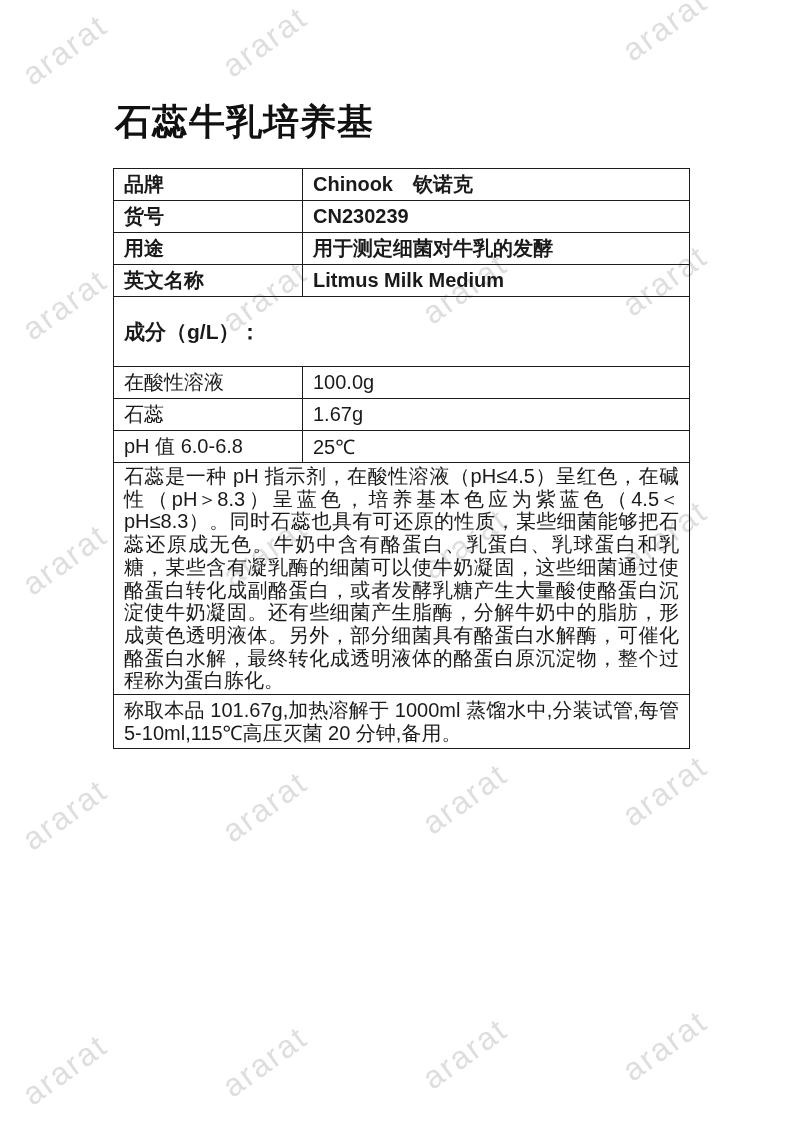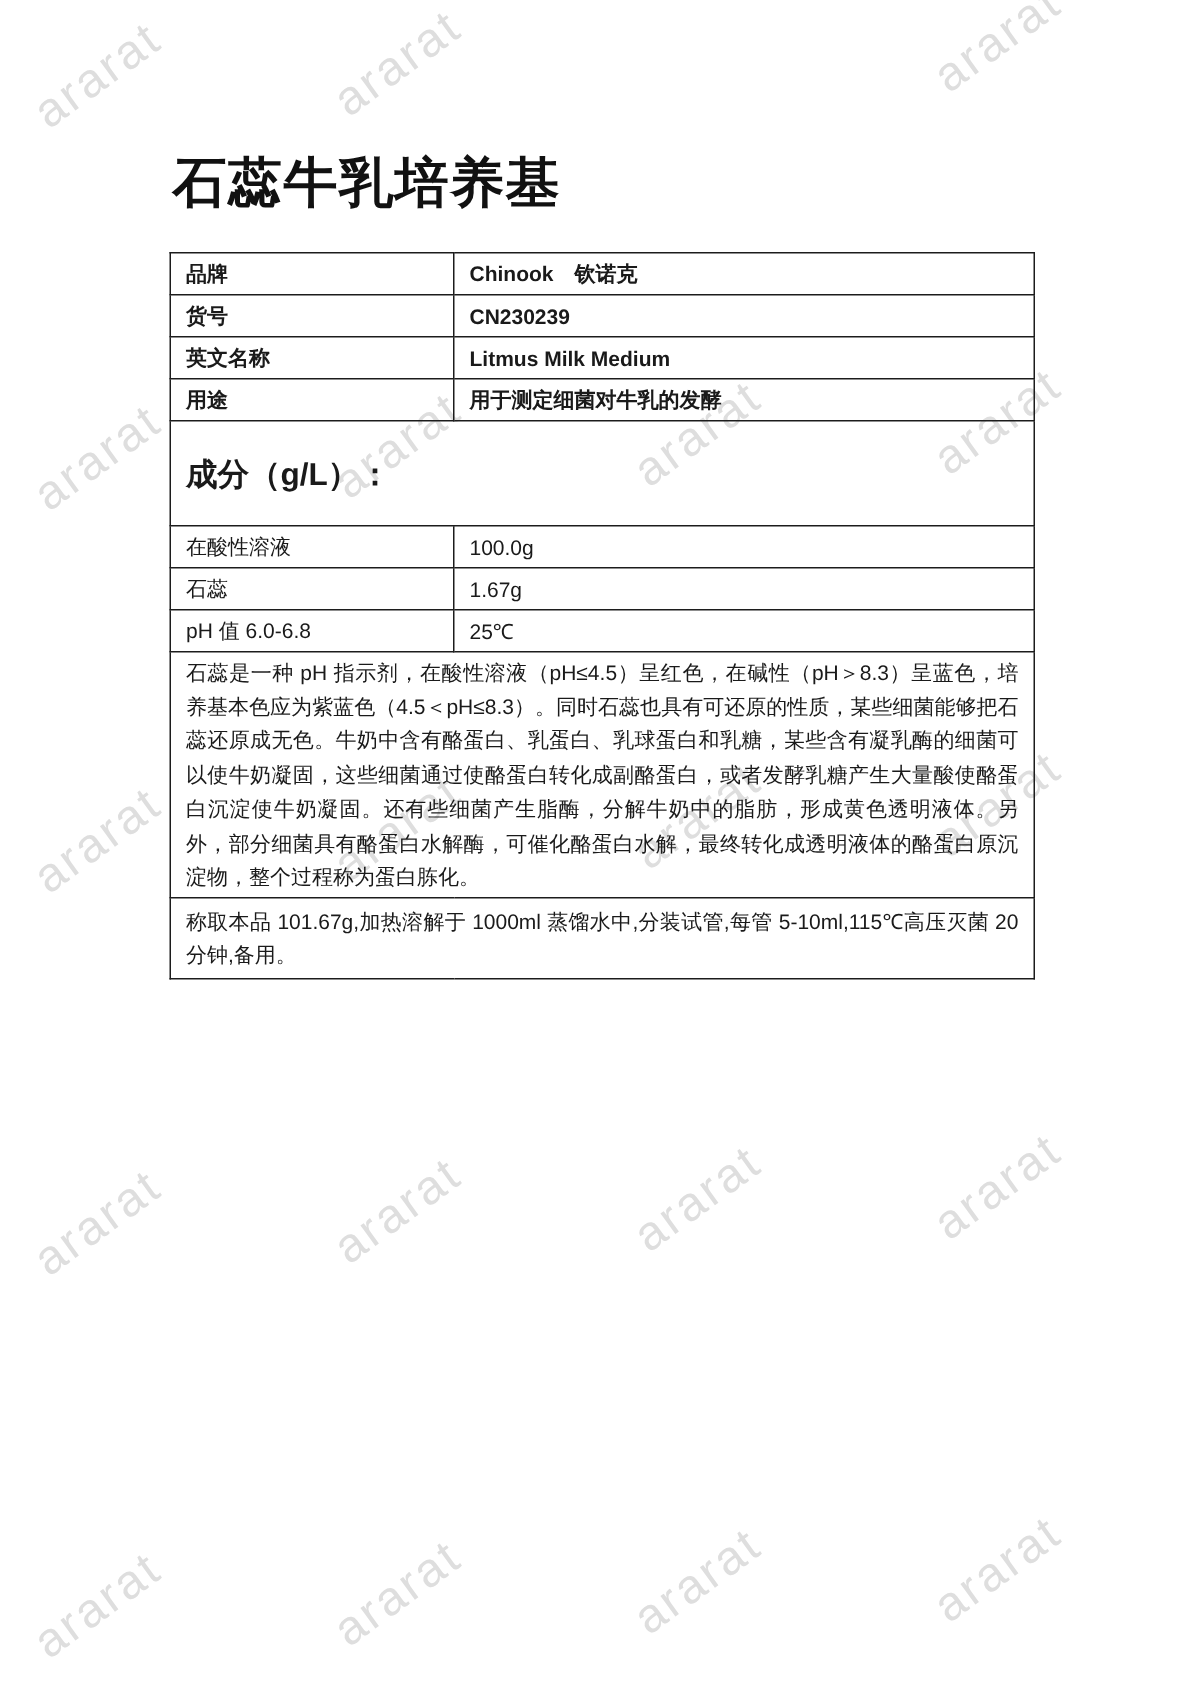--- a/index.html
+++ b/index.html
@@ -15,21 +15,21 @@
     user-select:none; pointer-events:none;
   }
   .title {
     position:absolute; left:115px; top:98px; margin:0; z-index:1;
     font-size:36px; font-weight:bold; color:#111; letter-spacing:1px;
   }
   .doc { position:absolute; left:113px; top:168px; width:577px; z-index:1; }
   table.tbl { width:100%; border-collapse:collapse; table-layout:fixed; background:transparent; }
   table.tbl td {
     border:1px solid #1c1c1c; padding:2px 10px; vertical-align:middle;
-    font-size:14px; overflow:hidden;
+    font-size:20px; overflow:hidden;
   }
   col.c1 { width:189px; }
   tr.info-row td { height:23px; font-weight:bold; }
   tr.section-row td { height:29px; font-size:21px; font-weight:bold; padding:20px 10px; }
   tr.ing-row td { height:23px; font-weight:normal; }
   td.para {
     font-size:16px; line-height:22.7px; text-align:justify;
     padding:3px 10px 8px 10px; font-weight:normal;
   }
   td.para-usage { height:49px; vertical-align:top; }
@@ -73,26 +73,26 @@
       <tbody>
           <tr class="info-row">
         <td>品牌</td>
         <td>Chinook　钦诺克</td>
       </tr>
       <tr class="info-row">
         <td>货号</td>
         <td>CN230239</td>
       </tr>
       <tr class="info-row">
+        <td>用途</td>
+        <td>用于测定细菌对牛乳的发酵</td>
+      </tr>
+      <tr class="info-row">
         <td>英文名称</td>
         <td>Litmus Milk Medium</td>
-      </tr>
-      <tr class="info-row">
-        <td>用途</td>
-        <td>用于测定细菌对牛乳的发酵</td>
       </tr>
 
       <tr class="section-row">
         <td colspan="2">成分（g/L）：</td>
       </tr>
       <tr class="ing-row">
         <td>在酸性溶液</td>
         <td>100.0g</td>
       </tr>
       <tr class="ing-row">

